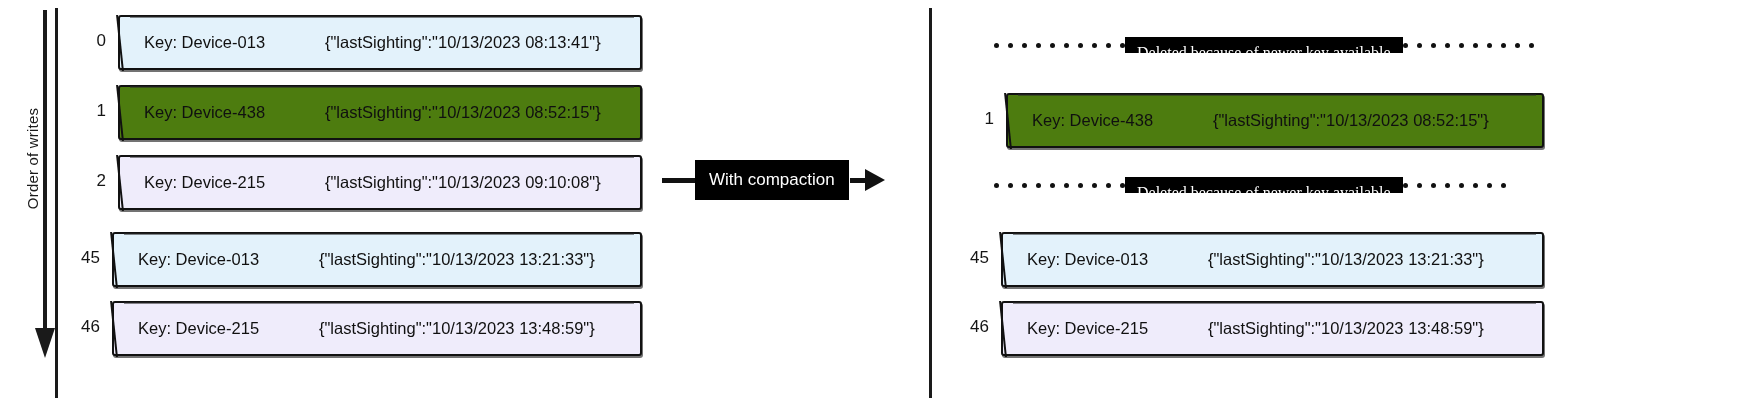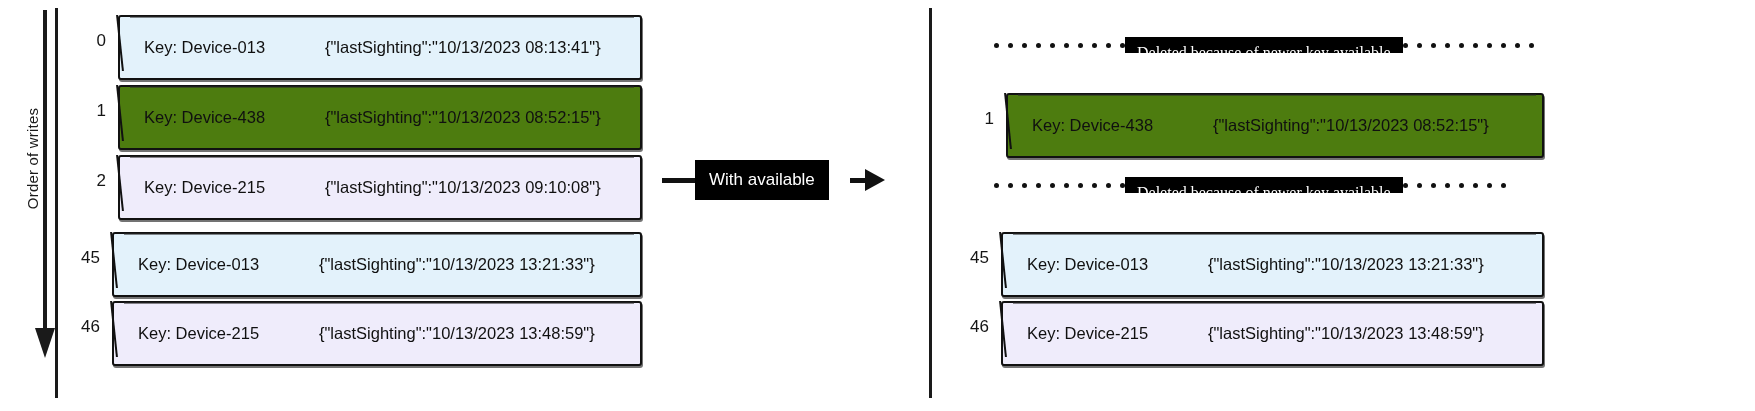--- a/index.html
+++ b/index.html
@@ -83,21 +83,21 @@
     height: 52px;
     line-height: 52px;
     text-align: right;
     font-size: 17px;
     color: #151515;
   }
   .rec {
     position: absolute;
     left: 46px;
     top: 0;
-    height: 65px;
+    height: 55px;
     box-sizing: border-box;
     border: 2.5px solid #111111;
     border-radius: 3px;
     display: flex;
     align-items: center;
     
     box-shadow: 1px 2px 0 rgba(0,0,0,.55);
   }
   .rec.blue-pale { background: #e3f2fb; }
   .rec.blue      { background: #4d7c0f; }
@@ -270,21 +270,21 @@
   <div class="row" style="left:66px; top:301px; width:576px;">
     <div class="idx">46</div>
     <div class="rec lilac" style="width:530px;">
       <span class="k">Key: Device-215</span>
       <span class="v">{"lastSighting":"10/13/2023 13:48:59"}</span>
     </div>
   </div>
 
   <div class="compaction">
     <div class="line"></div>
-    <div class="chip">With available</div>
+    <div class="chip">With compaction</div>
     <div class="line2"></div>
     <div class="head"></div>
   </div>
 
   <div class="deleted" style="left:994px; top:29px;">
     <span class="dots">
       <i></i>
         <i></i>
         <i></i>
         <i></i>

